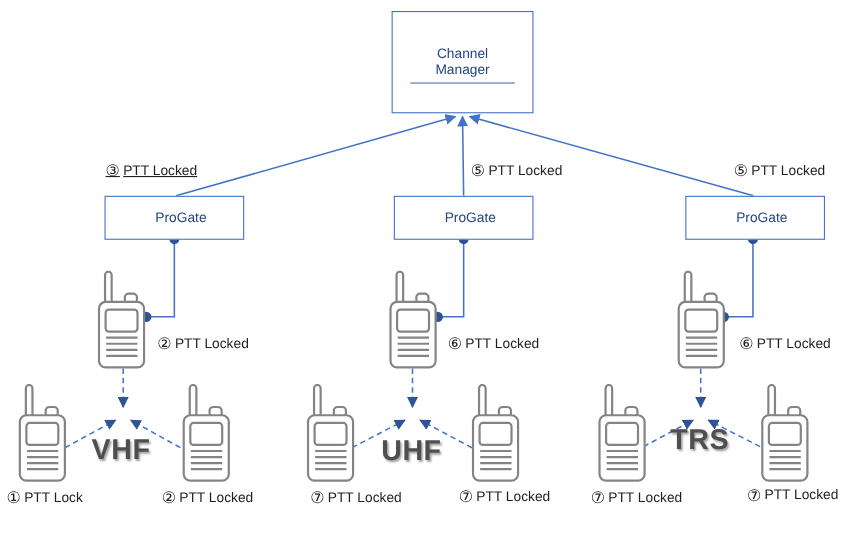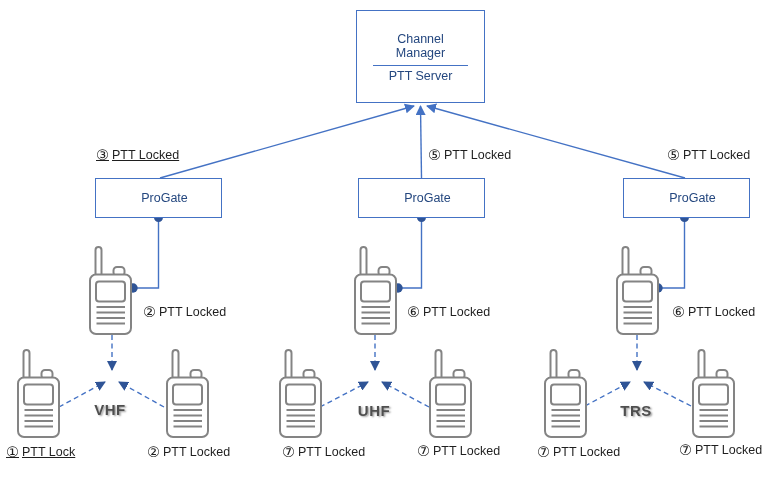--- a/index.html
+++ b/index.html
@@ -33,21 +33,21 @@
   #server-box .cell.top{height:38px;border-bottom:1.4px solid var(--accent);}
   #server-box .cell.bottom{flex:1;}
   .gateway{width:127px;height:40px;padding-left:12px;}
   #gw-0{left:95px;top:178px;}
   #gw-1{left:358px;top:178px;}
   #gw-2{left:623px;top:178px;}
   .note{position:absolute;font-size:12.5px;line-height:15px;white-space:nowrap;color:var(--ink);}
   .badge{font-size:14.5px;margin-right:3px;vertical-align:-1px;}
   .band{
     position:absolute;transform:translate(-50%,-50%);
-    font-size:15px;font-weight:bold;color:var(--band);
+    font-size:26px;font-weight:bold;color:var(--band);
     text-shadow:1.5px 1.5px 2px rgba(0,0,0,0.38);letter-spacing:0.5px;white-space:nowrap;
   }
 </style>
 </head>
 <body>
 
 <div id="stage">
 
   <svg id="wires" xmlns="http://www.w3.org/2000/svg">
     <defs>
@@ -110,21 +110,20 @@
     <use href="#radio" x="16.5" y="349" width="44" height="90"></use>
     <use href="#radio" x="165.5" y="349" width="44" height="90"></use>
     <use href="#radio" x="278.5" y="349" width="44" height="90"></use>
     <use href="#radio" x="428.5" y="349" width="44" height="90"></use>
     <use href="#radio" x="543.5" y="349" width="44" height="90"></use>
     <use href="#radio" x="691.5" y="349" width="44" height="90"></use>
   </svg>
 
   <div id="server-box" class="box">
     <div class="cell top">Channel Manager</div>
-    <div class="cell bottom">PTT Server</div>
   </div>
 
   <div id="gw-0" class="box gateway">ProGate</div>
   <div id="gw-1" class="box gateway">ProGate</div>
   <div id="gw-2" class="box gateway">ProGate</div>
 
   <div class="note" style="left:96px;top:148px;text-decoration:underline;">
     <span class="badge">③</span><span>PTT Locked</span>
   </div>
   <div class="note" style="left:428px;top:148px;">
@@ -139,23 +138,23 @@
   </div>
   <div class="note" style="left:407px;top:305px;">
     <span class="badge">⑥</span><span>PTT Locked</span>
   </div>
   <div class="note" style="left:672px;top:305px;">
     <span class="badge">⑥</span><span>PTT Locked</span>
   </div>
 
   <div class="band" style="left:110px;top:409px;">VHF</div>
   <div class="band" style="left:374px;top:410px;text-align:right;">UHF</div>
-  <div class="band" style="left:636px;top:410px;">TRS</div>
+  <div class="band" style="left:636px;top:400px;">TRS</div>
 
-  <div class="note" style="left:6px;top:445px;text-decoration:underline;">
+  <div class="note" style="left:6px;top:445px;">
     <span class="badge">①</span><span>PTT Lock</span>
   </div>
   <div class="note" style="left:147px;top:445px;">
     <span class="badge">②</span><span>PTT Locked</span>
   </div>
   <div class="note" style="left:282px;top:445px;">
     <span class="badge">⑦</span><span>PTT Locked</span>
   </div>
   <div class="note" style="left:417px;top:444px;">
     <span class="badge">⑦</span><span>PTT Locked</span>

